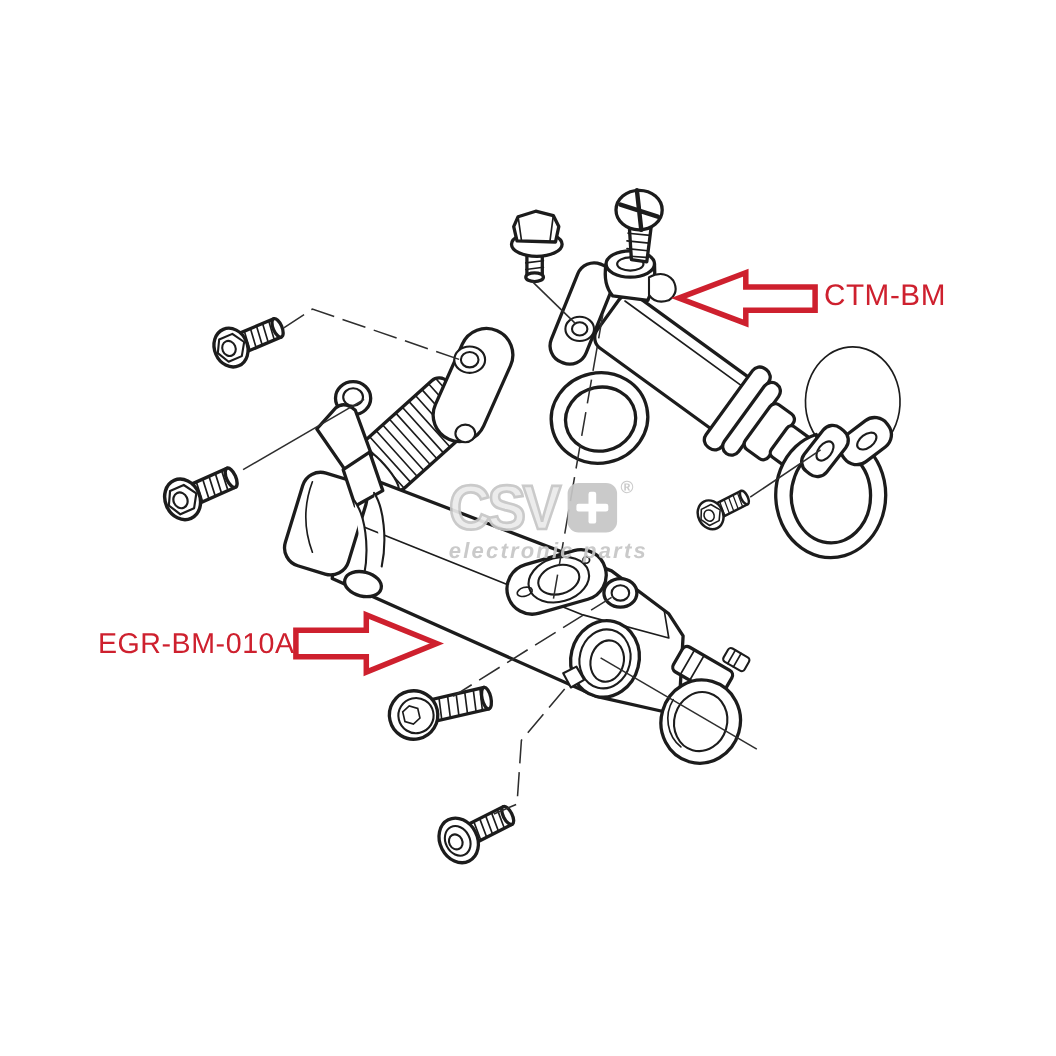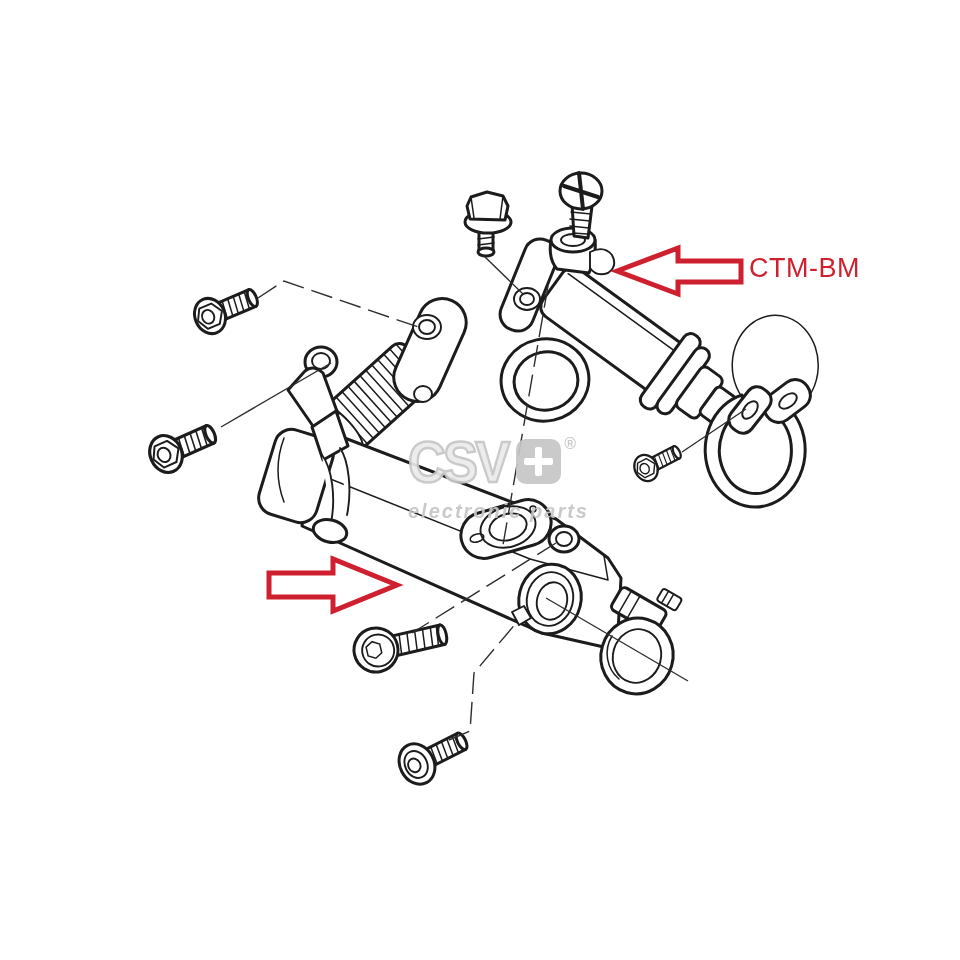--- a/index.html
+++ b/index.html
@@ -26,21 +26,21 @@
   .wm-row{display:flex;align-items:flex-start;}
   .wm-brand{font-weight:700;font-size:57px;line-height:52px;color:#ebebeb;
             -webkit-text-stroke:2.5px var(--watermark-gray,#c6c6c6);
             letter-spacing:-3px;transform:scaleX(.92);transform-origin:left top;}
   .wm-box{position:relative;width:45px;height:45px;border-radius:10px;
           background:var(--watermark-gray,#c6c6c6);margin-left:0px;margin-top:3px;flex:none;}
   .wm-plus-h{position:absolute;left:8px;top:19px;width:29px;height:7px;background:#fff;border-radius:2px;}
   .wm-plus-v{position:absolute;left:19px;top:8px;width:7px;height:29px;background:#fff;border-radius:2px;}
   .wm-reg{font-weight:700;font-size:16px;color:var(--watermark-gray,#c6c6c6);margin-left:3px;line-height:16px;}
   .wm-tagline{font-weight:700;font-style:italic;font-size:20px;letter-spacing:2px;
-              color:var(--watermark-gray,#c6c6c6);margin-top:12px;}
+              color:var(--watermark-gray,#c6c6c6);margin-top:2px;}
 </style>
 </head>
 <body>
 
 <div class="stage">
 
 <svg width="960" height="960" viewBox="0 0 960 960">
   <defs>
     <g id="fbolt">
       <path class="o" d="M12,-9 L46,-9 L46,9 L12,9 Z"></path>
@@ -202,14 +202,15 @@
     <span class="wm-box">
       <span class="wm-plus-h"></span>
           <span class="wm-plus-v"></span>
     </span>
     <span class="wm-reg">®</span>
   </div>
   <div class="wm-tagline">electronic parts</div>
 </div>
 
 <div class="label ctm">CTM-BM</div>
+<div class="label egr">EGR-BM-010A</div>
 
 </div>
 
 </body></html>

